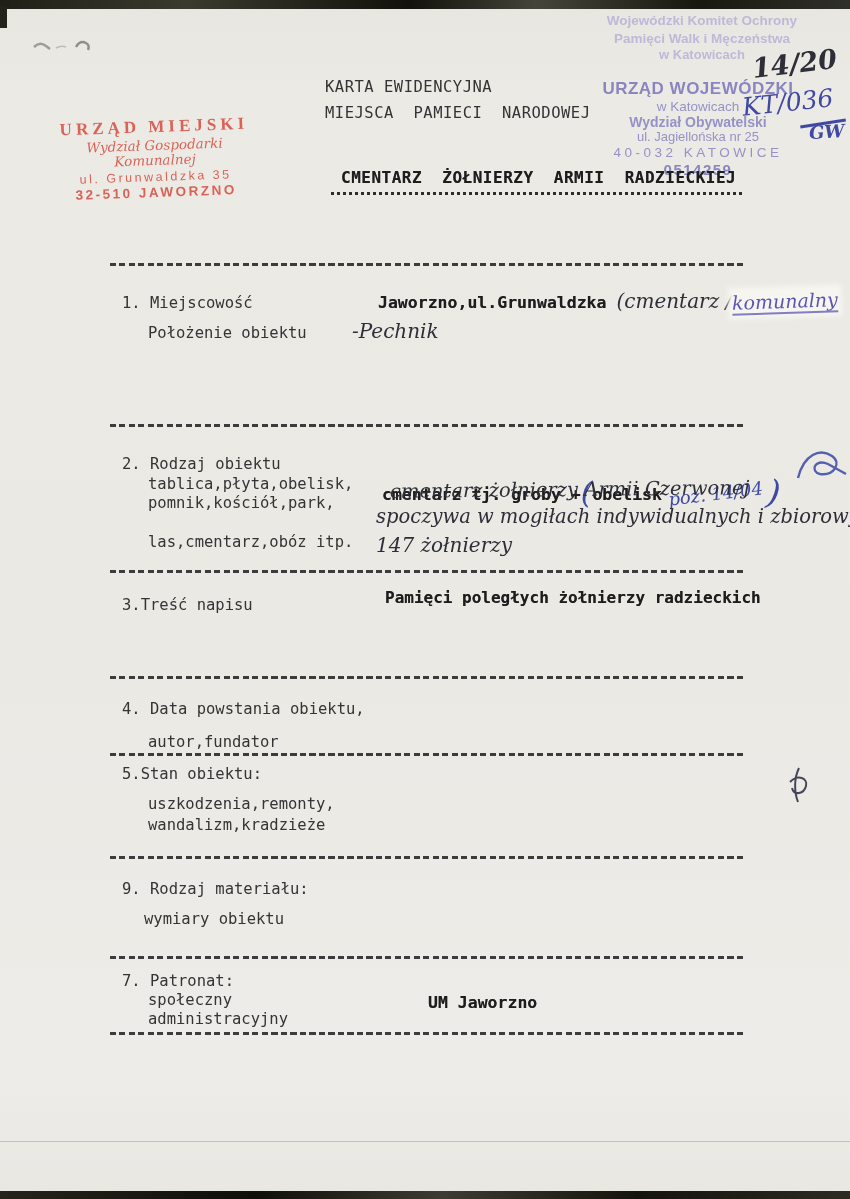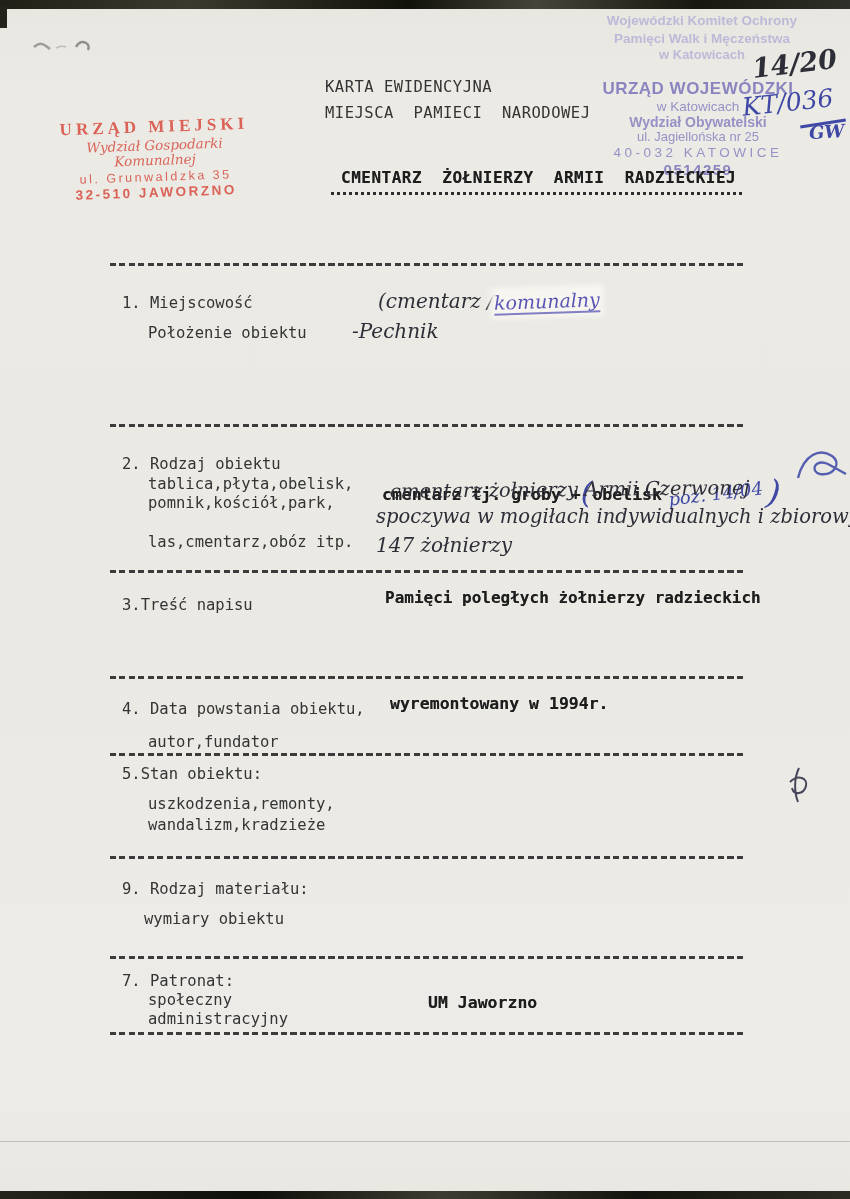--- a/index.html
+++ b/index.html
@@ -74,20 +74,21 @@
   <div class="sep" style="top:570px;"></div>
   <div class="sep" style="top:676px;"></div>
   <div class="sep" style="top:753px;"></div>
   <div class="sep" style="top:856px;"></div>
   <div class="sep" style="top:956px;"></div>
   <div class="sep" style="top:1032px;"></div>
 
   <div class="abs typed" style="left:122px;top:294px;">1. Miejscowość</div>
   <div class="abs typed" style="left:148px;top:324px;">Położenie obiektu</div>
   <div class="row" style="left:378px;top:289px;">
+    <span class="typed-bold">Jaworzno,ul.Grunwaldzka </span>
     <span class="hw hw-dark" style="font-size:20px;">(cmentarz /</span>
     <span class="hw" style="font-size:19px;color:var(--violet-ink);background:#f6f5ef;box-shadow:0 0 5px 4px #f6f5ef;border-bottom:2px solid rgba(90,85,181,.75);transform:rotate(-2deg);">komunalny</span>
   </div>
   <div class="abs hw hw-dark" style="left:352px;top:319px;font-size:20px;">-Pechnik</div>
 
   <div class="abs typed" style="left:122px;top:455px;">2. Rodzaj obiektu</div>
   <div class="abs typed" style="left:148px;top:475px;">tablica,płyta,obelisk,</div>
   <div class="abs typed" style="left:148px;top:494px;">pomnik,kościół,park,</div>
   <div class="abs typed" style="left:148px;top:513px;margin-top:20px;">las,cmentarz,obóz itp.</div>
   <div class="row" style="left:382px;top:468px;">
@@ -102,21 +103,20 @@
   </svg>
   <div class="abs hw hw-dark" style="left:390px;top:478px;font-size:19.5px;transform:rotate(-.6deg);">cmentarz żołnierzy Armii Czerwonej</div>
   <div class="abs hw hw-dark" style="left:376px;top:505px;font-size:19.5px;">spoczywa w mogiłach indywidualnych i zbiorowych</div>
   <div class="abs hw hw-dark" style="left:376px;top:533px;font-size:20px;">147 żołnierzy</div>
 
   <div class="abs typed" style="left:122px;top:596px;">3.Treść napisu</div>
   <div class="abs typed-bold" style="left:385px;top:588px;font-size:16px;">Pamięci poległych żołnierzy radzieckich</div>
 
   <div class="abs typed" style="left:122px;top:700px;">4. Data powstania obiektu,</div>
   <div class="abs typed" style="left:148px;top:733px;">autor,fundator</div>
-  <div class="abs typed-bold" style="left:390px;top:694px;">wyremontowany w 1994r.</div>
 
   <div class="abs typed" style="left:122px;top:765px;">5.Stan obiektu:</div>
   <div class="abs typed" style="left:148px;top:795px;">uszkodzenia,remonty,</div>
   <div class="abs typed" style="left:148px;top:816px;">wandalizm,kradzieże</div>
   <svg class="abs" style="left:786px;top:766px;" width="26" height="38" viewBox="0 0 26 38">
     <path d="M13,2 C8,12 8,26 12,36 M4,16 C12,8 22,12 20,20 C18,28 8,30 6,22" stroke="#33334a" stroke-width="2" fill="none" opacity="0.9"></path>
   </svg>
 
   <div class="abs typed" style="left:122px;top:880px;">9. Rodzaj materiału:</div>
   <div class="abs typed" style="left:144px;top:910px;">wymiary obiektu</div>

